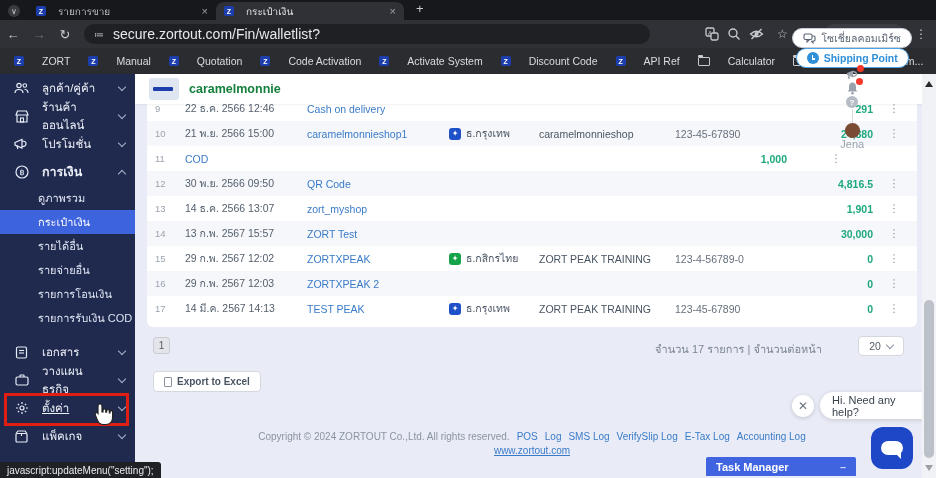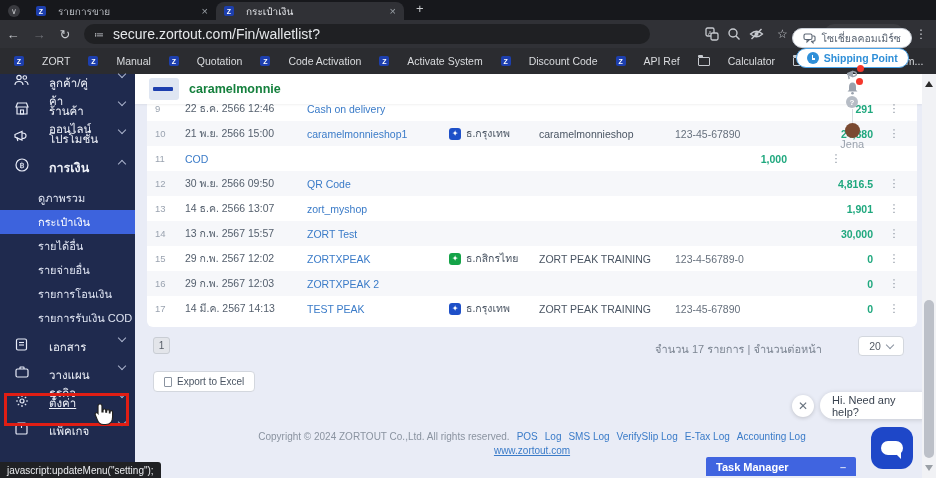--- a/index.html
+++ b/index.html
@@ -28,21 +28,21 @@
   #incogpill { height:20px; background:#3c3d42; border-radius:10px; color:#e4e6ea; font-size:10px; display:flex; align-items:center; gap:5px; padding:0 10px; margin:0 6px; }
 
   #bookmarks { position:absolute; left:0; top:48px; width:936px; height:26px; background:#2b2c30; display:flex; align-items:center; gap:18px; padding-left:14px; font-size:10.5px; color:#dadcdf; }
   .bm { display:flex; align-items:center; gap:18px; white-space:nowrap; }
   .bm .fav { width:10px; height:10px; background:#1d3fae; border-radius:2px; color:#fff; font-size:7px; font-weight:bold; display:flex; align-items:center; justify-content:center; }
   .bm .folder { width:12px; height:9px; border:1.2px solid #c6c9ce; border-radius:1px; position:relative; }
   .bm .folder::before { content:""; position:absolute; left:-1px; top:-3px; width:5px; height:2px; background:#c6c9ce; border-radius:1px 1px 0 0; }
 
   
   #sidebar { position:absolute; left:0; top:74px; width:135px; height:404px; background:#1f2a4e; color:#eef1f8; font-size:11.5px; }
-  .side-item { height:28px; display:flex; align-items:flex-start; gap:20px; padding:0 10px 0 14px; }
+  .side-item { height:28px; display:flex; align-items:center; gap:13px; padding:0 10px 0 14px; }
   .side-item .sicon { width:15px; flex:none; display:flex; justify-content:center; }
   .side-item .slabel { flex:1; }
   .chev { width:6px; height:6px; border-right:1.4px solid #aab3cc; border-bottom:1.4px solid #aab3cc; transform:rotate(45deg); margin-top:-3px; flex:none; }
   .chev.up { transform:rotate(-135deg); margin-top:3px; }
   .sub-item { height:24px; display:flex; align-items:center; padding-left:38px; font-size:11px; color:#dfe4f2; }
   .sub-item.active { background:#3d63dd; color:#fff; }
   #settings-label { text-decoration:underline; }
 
   
   #annotation { position:absolute; left:4px; top:393px; width:125px; height:33px; border:3px solid #e01e14; z-index:40; pointer-events:none; }
@@ -77,21 +77,21 @@
   .bank-ic { width:12px; height:12px; border-radius:3px; color:#fff; font-size:8px; display:flex; align-items:center; justify-content:center; flex:none; }
   .c-acct { color:#4a5563; }
   .c-no { color:#66707d; }
   .c-amt { color:#1fa87e; font-weight:bold; text-align:right; padding-right:6px; }
   .c-dots { color:#8a93a0; text-align:center; font-size:11px; }
 
   
   #pagebtn { position:absolute; left:153px; top:337px; width:17px; height:17px; background:#e3e5ea; border:1px solid #c9cdd4; border-radius:3px; font-size:10px; color:#555c66; display:flex; align-items:center; justify-content:center; z-index:5; }
   #pagesummary { position:absolute; right:114px; top:340px; font-size:11px; color:#7d8693; z-index:5; }
   #perpage { position:absolute; right:32px; top:336px; width:46px; height:20px; background:#fff; border:1px solid #d3d7de; border-radius:4px; font-size:10.5px; color:#555c66; display:flex; align-items:center; justify-content:center; gap:6px; z-index:5; }
-  #exportbtn { position:absolute; left:153px; top:371px; height:21px; background:#fff; border:1px solid #d3d7de; border-radius:4px; font-size:10px; font-weight:normal; color:#4a5563; display:flex; align-items:center; gap:5px; padding:0 10px; z-index:5; }
+  #exportbtn { position:absolute; left:153px; top:371px; height:21px; background:#fff; border:1px solid #d3d7de; border-radius:4px; font-size:10px; font-weight:bold; color:#4a5563; display:flex; align-items:center; gap:5px; padding:0 10px; z-index:5; }
   .page-ic { width:8px; height:10px; border:1.2px solid #8a93a0; border-radius:1px; }
 
   
   #footer { position:absolute; left:147px; top:431px; width:770px; text-align:center; font-size:10px; color:#8a93a0; z-index:5; }
   #footer .flinks span { color:#3a7bc8; margin-left:7px; }
   #footer .site { color:#3a7bc8; text-decoration:underline; margin-top:3px; display:inline-block; }
 
   
   #chat-close { position:absolute; left:792px; top:395px; width:22px; height:22px; border-radius:50%; background:#fff; box-shadow:0 1px 4px rgba(0,0,0,.18); color:#6a7480; font-size:12px; display:flex; align-items:center; justify-content:center; z-index:20; }
   #chat-help { position:absolute; left:820px; top:392px; height:27px; background:#fff; border-radius:14px; box-shadow:0 1px 5px rgba(0,0,0,.15); font-size:11px; color:#3a4350; display:flex; align-items:center; padding:0 12px; z-index:20; }

